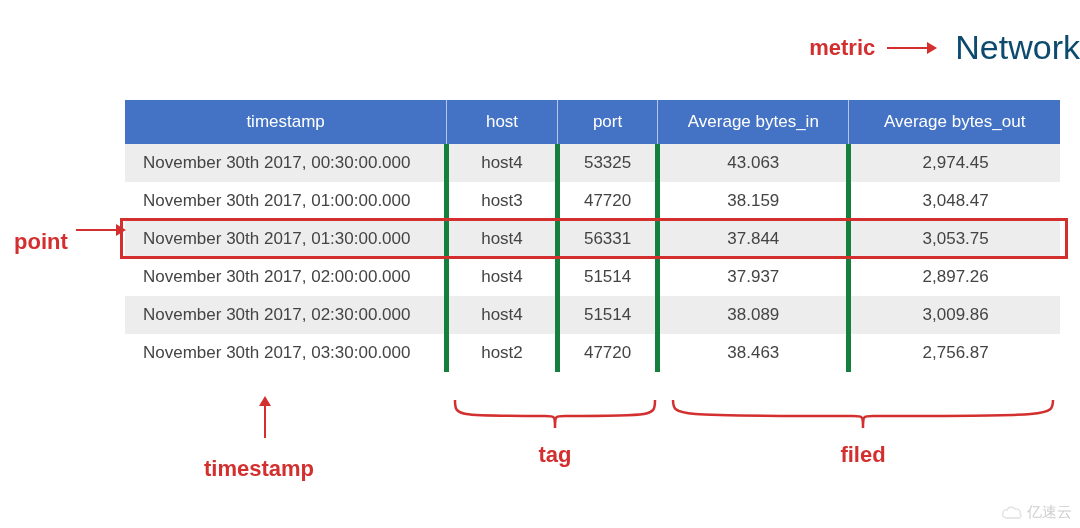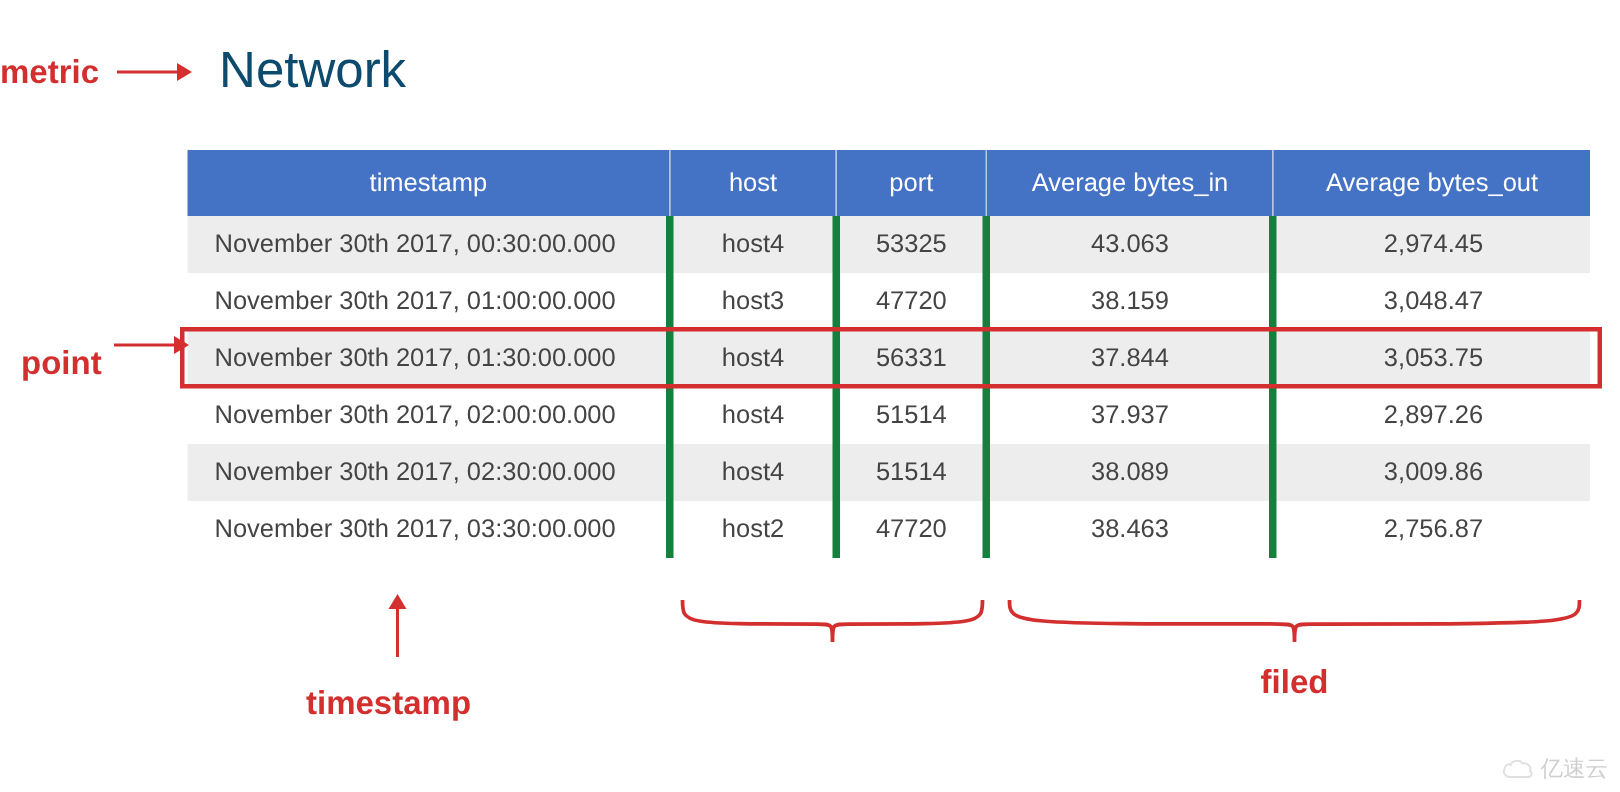--- a/index.html
+++ b/index.html
@@ -7,21 +7,21 @@
       width: 1080px;
       height: 528px;
       background: #ffffff;
       font-family: Arial, Helvetica, sans-serif;
       position: relative;
       overflow: hidden;
     }
     .title-row {
       display: flex;
       align-items: center;
-      justify-content: flex-start;
+      justify-content: flex-end;
       padding-top: 28px;
       gap: 12px;
     }
     .metric-label {
       color: #d32f2f;
       font-size: 22px;
       font-weight: 600;
     }
     .arrow-right-small {
       width: 48px;
@@ -235,20 +235,21 @@
 <div class="bottom-annot">
   <div class="ts-arrow">
     <div class="arrow-up"></div>
   </div>
   <div class="ts-label">timestamp</div>
 
   <div class="brace brace-tag">
     <svg width="210" height="36">
       <path d="M 5 2 C 5 18, 5 18, 95 18 C 105 18, 105 18, 105 30 C 105 18, 105 18, 115 18 C 205 18, 205 18, 205 2" stroke="#d32f2f" stroke-width="2.5" fill="none"></path>
     </svg>
+    <div class="brace-label">tag</div>
   </div>
 
   <div class="brace brace-filed">
     <svg width="390" height="36">
       <path d="M 5 2 C 5 18, 5 18, 185 18 C 195 18, 195 18, 195 30 C 195 18, 195 18, 205 18 C 385 18, 385 18, 385 2" stroke="#d32f2f" stroke-width="2.5" fill="none"></path>
     </svg>
     <div class="brace-label">filed</div>
   </div>
 </div>
 

